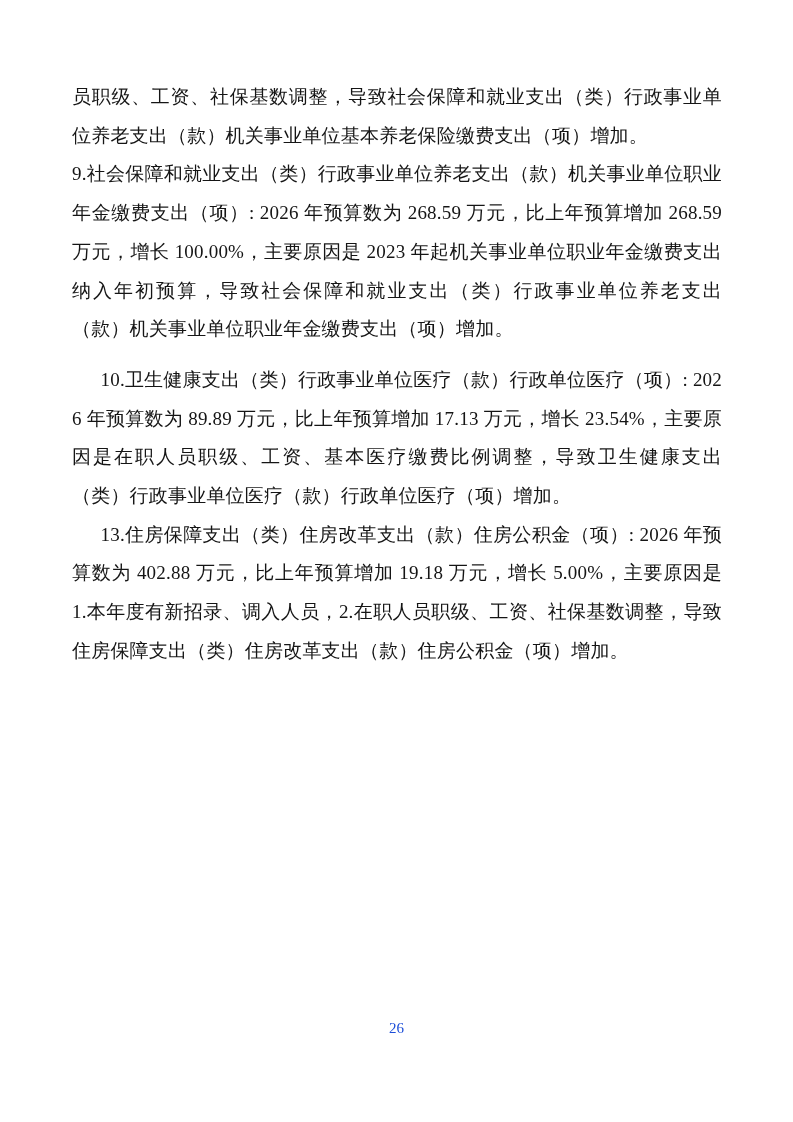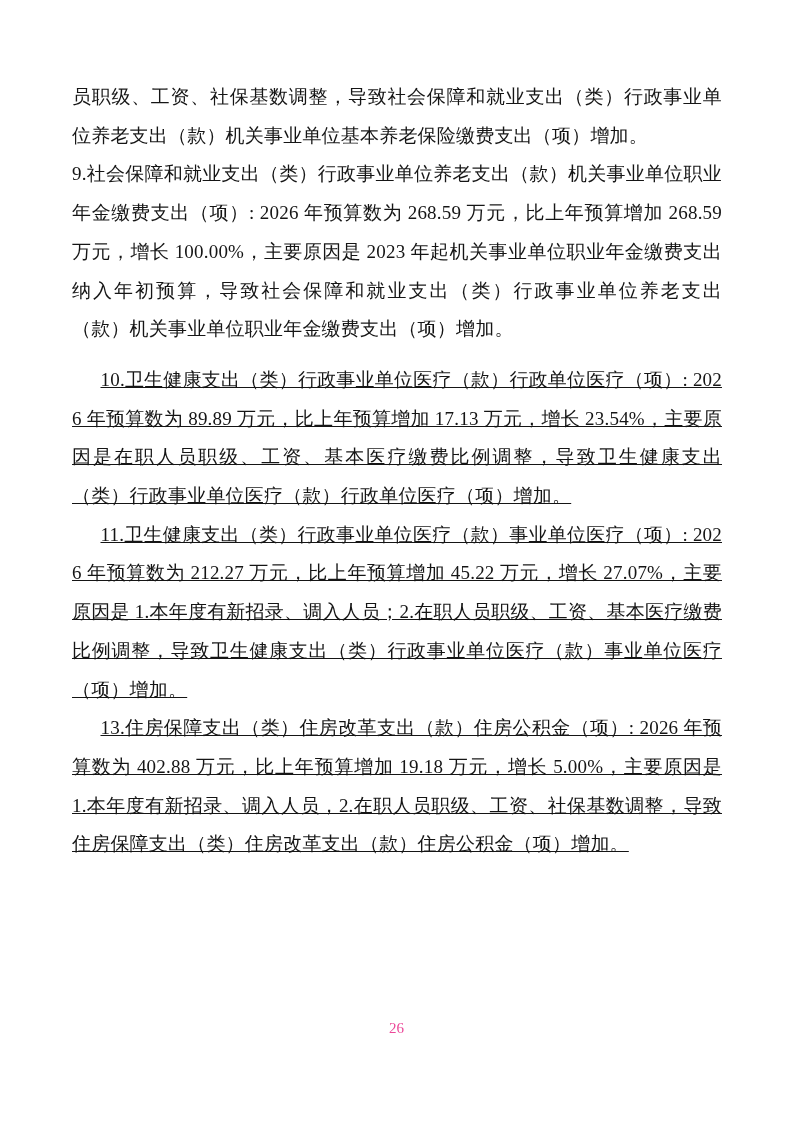--- a/index.html
+++ b/index.html
@@ -29,41 +29,39 @@
   p.para {
     margin: 0;
     font-size: 19px;
     line-height: 38.7px;
     text-align: justify;
     letter-spacing: 0.2px;
     word-break: break-all;
   }
   p.para.indent {
     text-indent: 1.5em;
-    text-decoration: underline;
   }
   p.para.gap-before {
     margin-top: 12px;
   }
   .page-footer {
     position: absolute;
     top: 1020px;
     left: 0;
     width: 100%;
     text-align: center;
     font-size: 15px;
-    color: #ec4899;
+    color: #1d4ed8;
   }
 </style>
 </head>
 <body>
 
 <div class="page">
   <div class="content">
     <p class="para">员职级、工资、社保基数调整，导致社会保障和就业支出（类）行政事业单位养老支出（款）机关事业单位基本养老保险缴费支出（项）增加。</p>
     <p class="para">9.社会保障和就业支出（类）行政事业单位养老支出（款）机关事业单位职业年金缴费支出（项）: 2026 年预算数为 268.59 万元，比上年预算增加 268.59 万元，增长 100.00%，主要原因是 2023 年起机关事业单位职业年金缴费支出纳入年初预算，导致社会保障和就业支出（类）行政事业单位养老支出（款）机关事业单位职业年金缴费支出（项）增加。</p>
     <p class="para indent gap-before">10.卫生健康支出（类）行政事业单位医疗（款）行政单位医疗（项）: 2026 年预算数为 89.89 万元，比上年预算增加 17.13 万元，增长 23.54%，主要原因是在职人员职级、工资、基本医疗缴费比例调整，导致卫生健康支出（类）行政事业单位医疗（款）行政单位医疗（项）增加。</p>
-    <p class="para indent">11.卫生健康支出（类）行政事业单位医疗（款）事业单位医疗（项）: 2026 年预算数为 212.27 万元，比上年预算增加 45.22 万元，增长 27.07%，主要原因是 1.本年度有新招录、调入人员；2.在职人员职级、工资、基本医疗缴费比例调整，导致卫生健康支出（类）行政事业单位医疗（款）事业单位医疗（项）增加。</p>
     <p class="para indent">13.住房保障支出（类）住房改革支出（款）住房公积金（项）: 2026 年预算数为 402.88 万元，比上年预算增加 19.18 万元，增长 5.00%，主要原因是 1.本年度有新招录、调入人员，2.在职人员职级、工资、社保基数调整，导致住房保障支出（类）住房改革支出（款）住房公积金（项）增加。</p>
   </div>
 
   <div class="page-footer">26</div>
 </div>
 
 </body></html>

